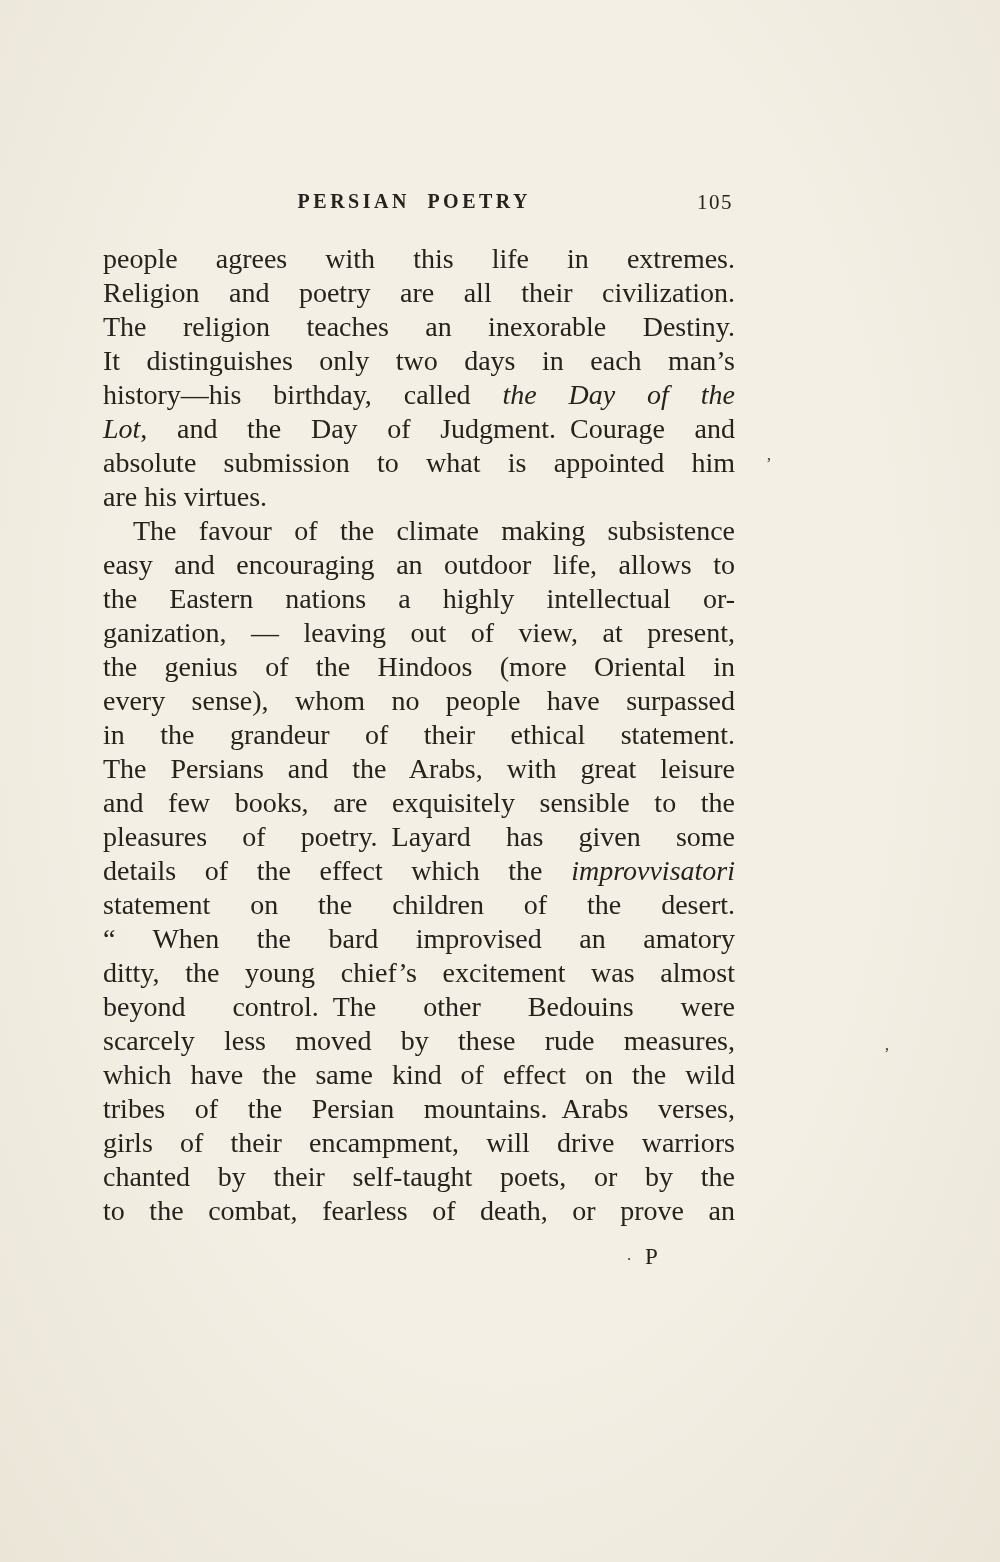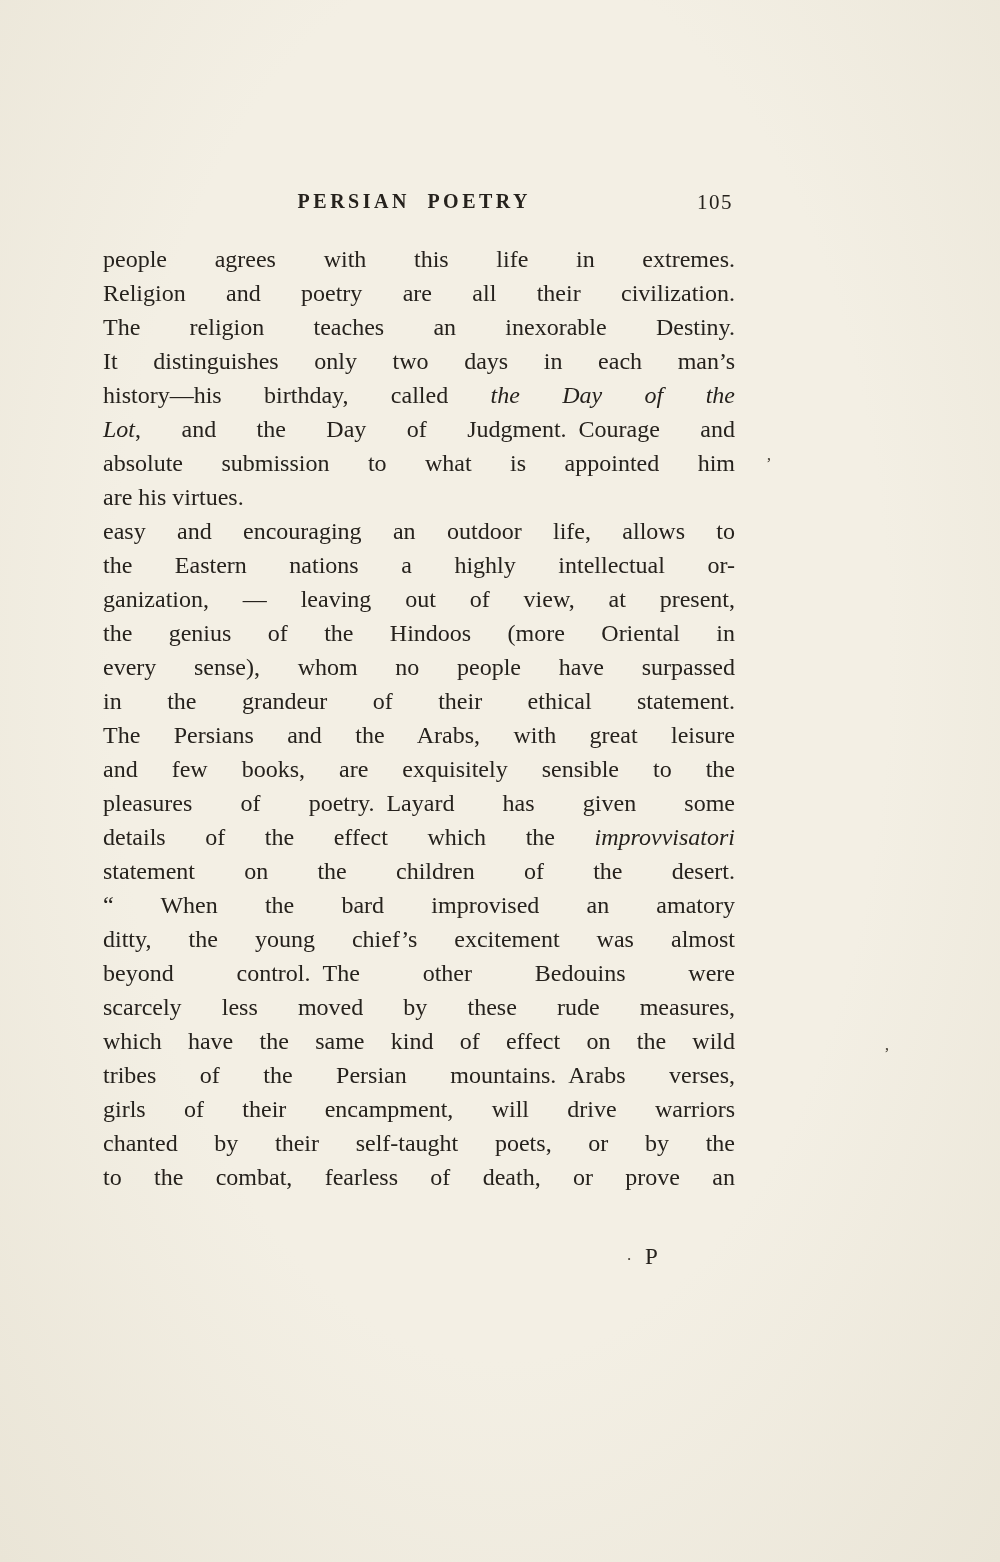--- a/index.html
+++ b/index.html
@@ -41,21 +41,21 @@
   }
   .page-num {
     position: absolute;
     right: 2px;
     top: 0;
     font-size: 21px;
     letter-spacing: 1.5px;
   }
   .body-text {
     margin-top: 22px;
-    font-size: 24px;
+    font-size: 28px;
     line-height: 34px;
   }
   .paragraph { margin: 0; }
   .line {
     text-align: justify;
     text-align-last: justify;
     white-space: normal;
   }
   .line.last { text-align-last: left; }
   .line.indent { text-indent: 30px; }
@@ -88,20 +88,21 @@
           <div class="line"><span>people agrees with this life in extremes.</span></div>
           <div class="line"><span>Religion and poetry are all their civilization.</span></div>
           <div class="line"><span>The religion teaches an inexorable Destiny.</span></div>
           <div class="line"><span>It distinguishes only two days in each man’s</span></div>
           <div class="line"><span>history—his birthday, called </span><span class="em">the Day of the</span></div>
           <div class="line"><span class="em">Lot</span><span>, and the Day of Judgment. Courage and</span></div>
           <div class="line"><span>absolute submission to what is appointed him</span></div>
           <div class="line last"><span>are his virtues.</span></div>
         </div>
         <div class="paragraph">
+          <div class="line indent"><span>The favour of the climate making subsistence</span></div>
           <div class="line"><span>easy and encouraging an outdoor life, allows to</span></div>
           <div class="line"><span>the Eastern nations a highly intellectual or-</span></div>
           <div class="line"><span>ganization, — leaving out of view, at present,</span></div>
           <div class="line"><span>the genius of the Hindoos (more Oriental in</span></div>
           <div class="line"><span>every sense), whom no people have surpassed</span></div>
           <div class="line"><span>in the grandeur of their ethical statement.</span></div>
           <div class="line"><span>The Persians and the Arabs, with great leisure</span></div>
           <div class="line"><span>and few books, are exquisitely sensible to the</span></div>
           <div class="line"><span>pleasures of poetry. Layard has given some</span></div>
           <div class="line"><span>details of the effect which the </span><span class="em">improvvisatori</span></div>

